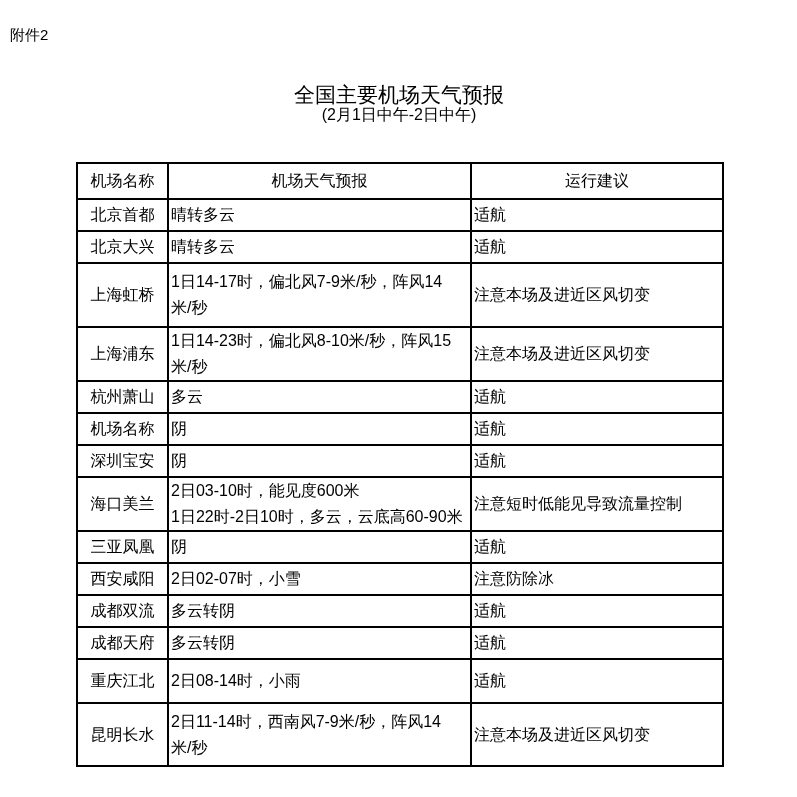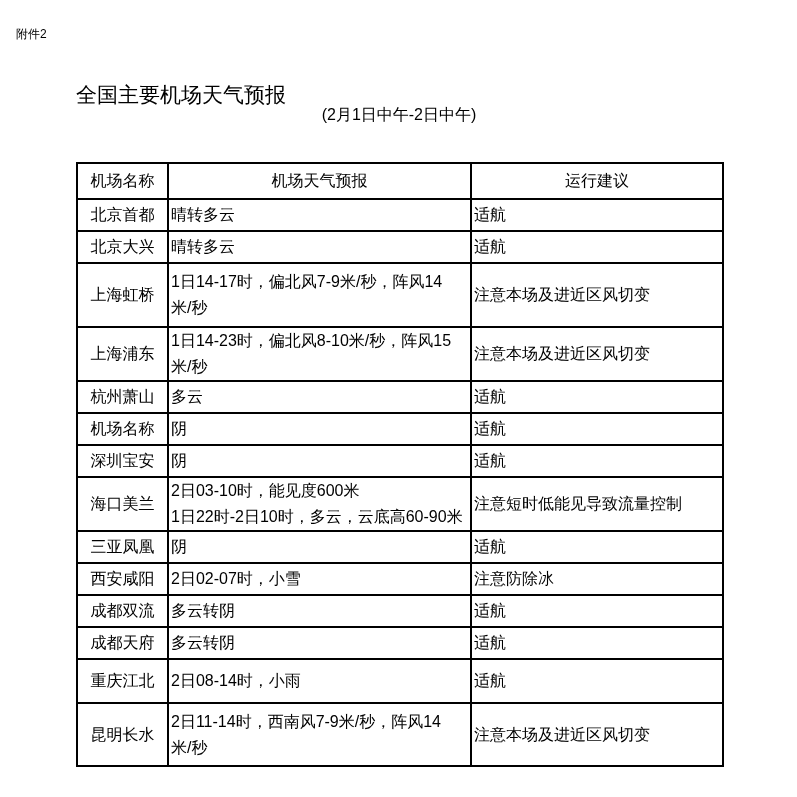--- a/index.html
+++ b/index.html
@@ -9,31 +9,31 @@
   }
   body {
     position: relative;
     width: 797px;
     height: 797px;
     font-family: "Liberation Sans", "DejaVu Sans", sans-serif;
     color: #000000;
   }
   .attachment-label {
     position: absolute;
-    left: 16px;
+    left: 10px;
     top: 26px;
-    font-size: 12px;
+    font-size: 15px;
     line-height: 17px;
   }
   .doc-title {
     position: absolute;
     left: 76px;
     top: 82px;
     width: 646px;
-    text-align: left;
+    text-align: center;
     font-size: 21px;
     line-height: 25px;
     font-weight: 400;
   }
   .doc-subtitle {
     position: absolute;
     left: 76px;
     top: 105px;
     width: 646px;
     text-align: center;

